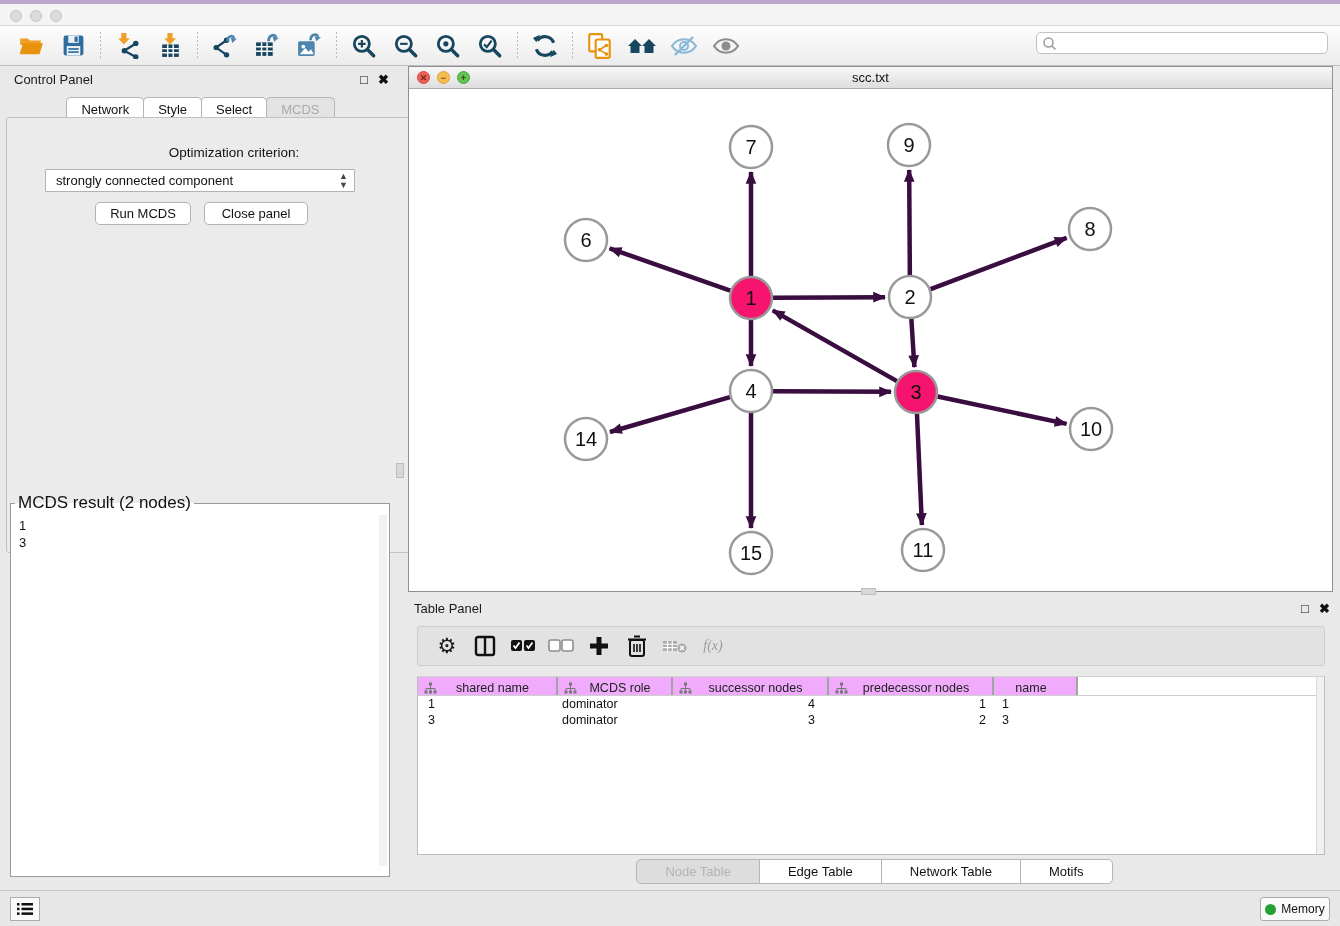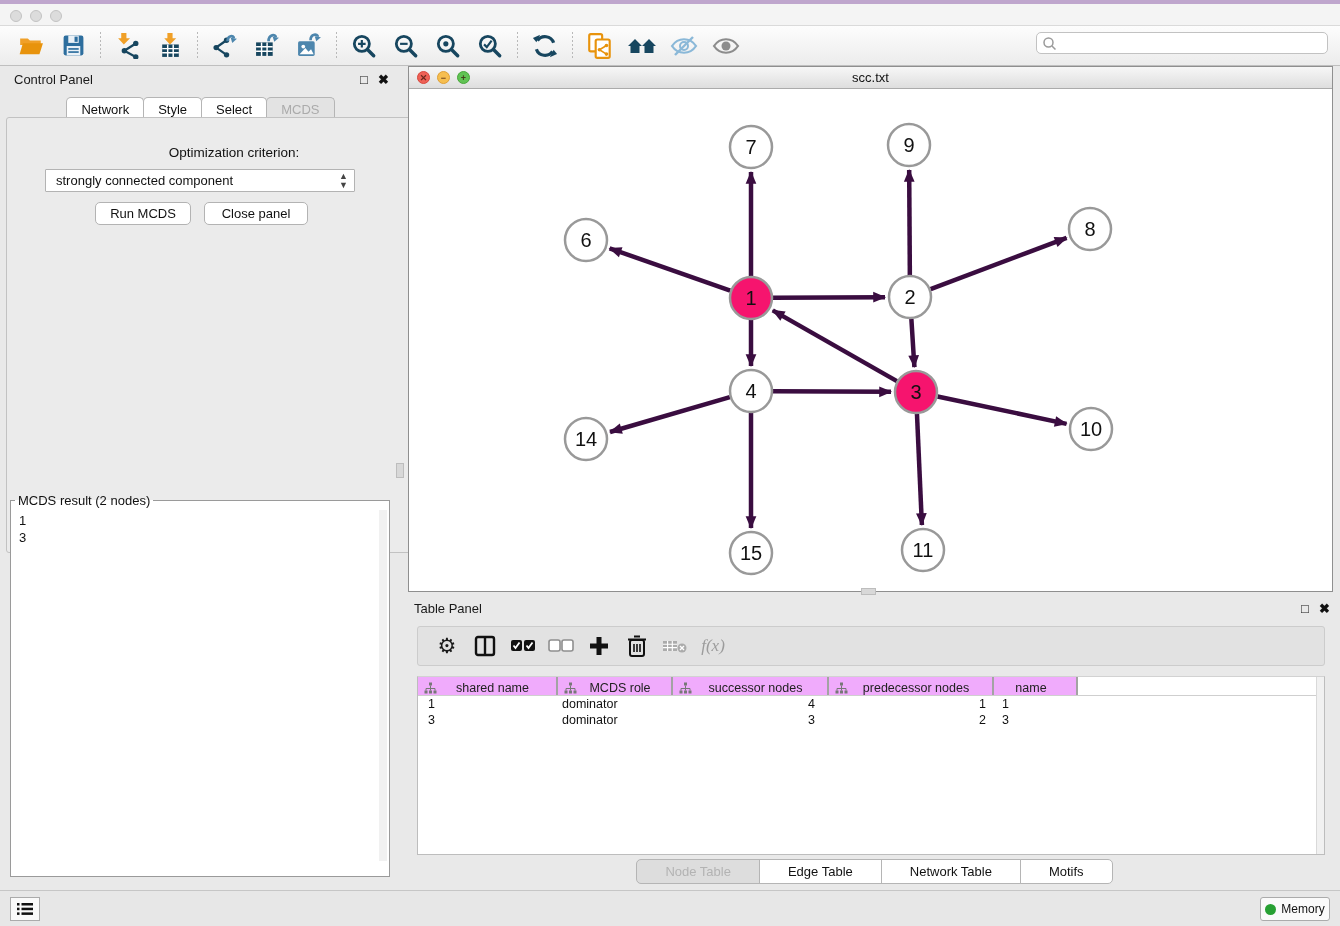--- a/index.html
+++ b/index.html
@@ -26,21 +26,21 @@
   .panel-ctrl { position:absolute; top:6px; font-size:13px; font-weight:bold; color:#111; }
   .tabs-row { position:absolute; left:0; top:31px; width:100%; display:flex; justify-content:center; }
   .tab { border:1px solid #B5B5B5; border-bottom:none; background:#fff; color:#111; font-size:13px; padding:4px 14px; border-radius:5px 5px 0 0; margin-right:-1px; position:relative; }
   .tab.disabled-active { background:#E3E3E3; color:#ABABAB; }
   .cpanel-box { position:absolute; left:6px; top:51px; width:456px; height:436px; background:#EBEBEB; border:1px solid #C2C2C2; border-radius:3px; }
   .opt-label { position:absolute; left:0; width:100%; top:27px; text-align:center; font-size:13.5px; color:#111; }
   .mac-select { position:absolute; left:38px; top:51px; width:310px; height:23px; background:#fff; border:1px solid #B3B3B3; border-radius:1px; font-size:13px; color:#111; display:flex; align-items:center; padding-left:10px; }
   .mac-select .stepper { position:absolute; right:6px; top:2px; font-size:9px; color:#444; line-height:9px; text-align:center; }
   .btn { position:absolute; height:23px; background:#fff; border:1px solid #B3B3B3; border-radius:5px; font-size:13px; color:#111; display:flex; align-items:center; justify-content:center; }
   .result-group { position:absolute; left:10px; top:427px; width:380px; height:384px; border:1px solid #9A9A9A; background:#fff; margin:0; }
-  .result-group legend { font-size:13px; color:#111; margin-left:4px; padding:0 3px; }
+  .result-group legend { font-size:17px; color:#111; margin-left:4px; padding:0 3px; }
   .result-area { position:absolute; left:2px; top:2px; right:10px; bottom:2px; background:#fff; font-size:13px; color:#111; padding:2px 6px; white-space:pre; line-height:17px; }
   .result-scroll { position:absolute; right:2px; top:2px; width:8px; bottom:2px; background:#F1F1F1; }
   .vsplit-handle { position:absolute; left:396px; top:463px; width:8px; height:15px; background:#D8D8D8; border:1px solid #BDBDBD; }
   .hsplit-handle { position:absolute; left:861px; top:588px; width:15px; height:7px; background:#D8D8D8; border:1px solid #BDBDBD; }
 
   
   .netwin { position:absolute; left:408px; top:66px; width:925px; height:526px; border:1px solid #8F8F8F; background:#fff; }
   .netwin-titlebar { position:absolute; left:0; top:0; width:100%; height:22px; background:linear-gradient(#F7F7F7,#DEDEDE); border-bottom:1px solid #ABABAB; }
   .traffic { position:absolute; left:8px; top:4px; display:flex; gap:7px; }
   .tl { width:13px; height:13px; border-radius:50%; font-size:9px; font-weight:bold; display:flex; align-items:center; justify-content:center; color:rgba(60,20,10,.75); }
@@ -48,21 +48,21 @@
   .tl.yellow { background:#F6BE4F; border:1px solid #DFA036; }
   .tl.green { background:#61C354; border:1px solid #47A73A; }
   .netwin-title { position:absolute; left:0; right:0; top:3px; text-align:center; font-size:13px; color:#111; }
   .canvas { position:absolute; left:0; top:22px; width:923px; height:502px; background:#fff; }
 
   
   .tpanel { position:absolute; left:408px; top:596px; width:932px; height:294px; background:#E9E9E9; }
   .tp-toolbar { position:absolute; left:9px; top:30px; width:908px; height:40px; background:#E2E2E2; border:1px solid #CCC; border-radius:3px; display:flex; align-items:center; padding-left:14px; }
   .tp-btn { width:30px; height:30px; display:flex; align-items:center; justify-content:center; margin-right:8px; }
   .gear-glyph { font-family:"DejaVu Sans", sans-serif; font-size:21px; color:#1a1a1a; line-height:21px; }
-  .fx { font-family:"Liberation Serif", serif; font-style:italic; font-size:17px; color:#9C9C9C; }
+  .fx { font-family:"Liberation Serif", serif; font-style:italic; font-size:14px; color:#9C9C9C; }
   .table-wrap { position:absolute; left:9px; top:80px; width:908px; height:179px; background:#fff; border:1px solid #BDBDBD; border-top:1px solid #D2D2D2; }
   .thead { display:flex; height:19px; border-bottom:1px solid #CFCFCF; font-size:12.5px; color:#222; }
   .th { background:#f0abfc; border-right:2px solid #a3a3a3; display:flex; align-items:flex-end; position:relative; }
   .th .hlabel { flex:1; text-align:center; padding-right:8px; }
   .th svg { margin-left:6px; }
   .trow { display:flex; height:16px; font-size:12.5px; color:#111; align-items:center; }
   .td { overflow:hidden; white-space:nowrap; }
   .c0 { width:140px; } .c1 { width:115px; } .c2 { width:156px; } .c3 { width:165px; } .c4 { width:84px; }
   .td.c0 { padding-left:10px; } .td.c1 { padding-left:4px; }
   .td.c2 { text-align:right; padding-right:14px; } .td.c3 { text-align:right; padding-right:8px; }

